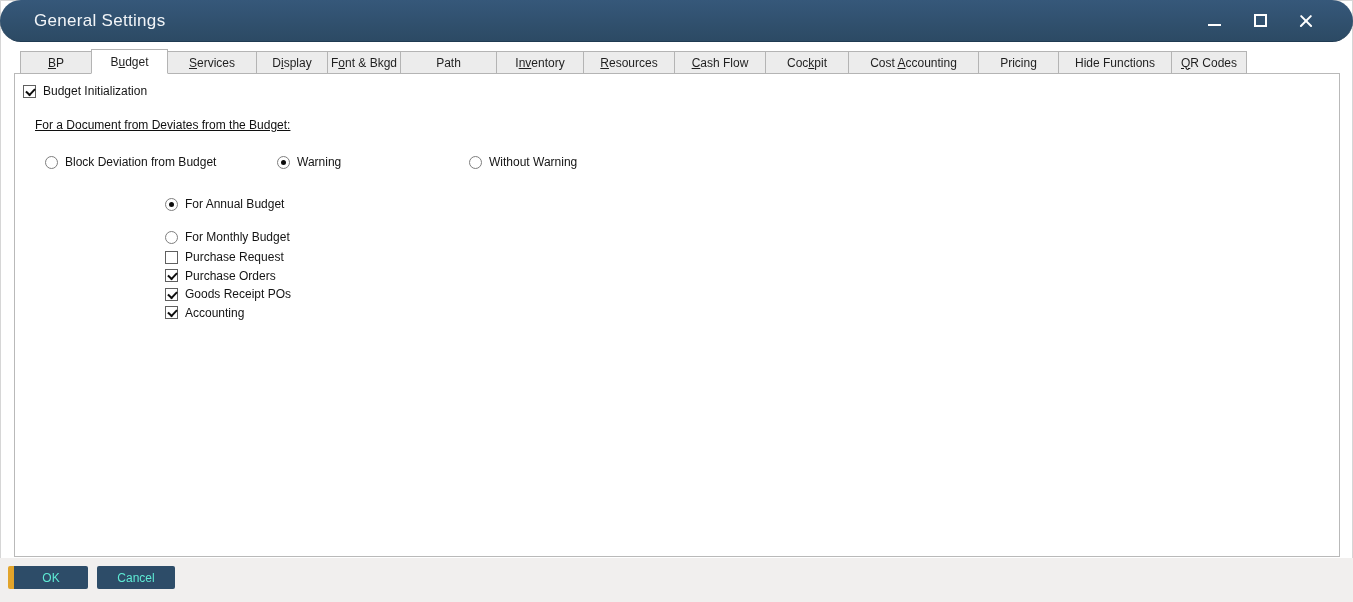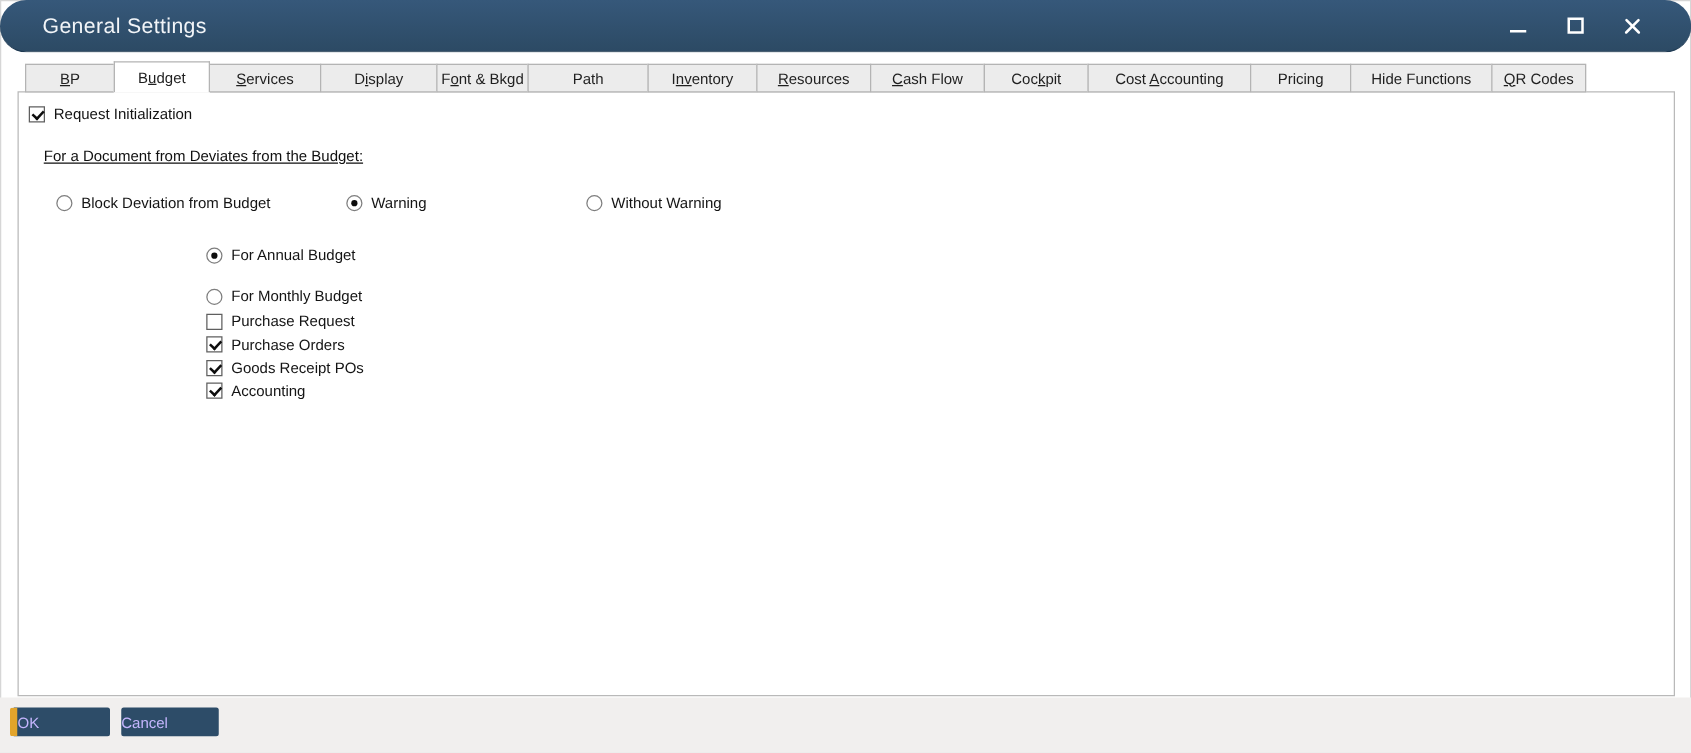--- a/index.html
+++ b/index.html
@@ -41,21 +41,21 @@
     border:1px solid #b4b4b4; margin-left:-1px;
     display:flex; align-items:center; justify-content:center;
     font-size:12px; color:#1f1f1f; cursor:pointer; white-space:nowrap;
   }
   .tab:first-child { margin-left:0; }
   .tab .mn { text-decoration:underline; }
   .tab.on {
     background:#ffffff; height:25px; border-bottom:1px solid #ffffff; z-index:4;
   }
   .tab:nth-child(1){width:72px}  .tab:nth-child(2){width:77px}
-  .tab:nth-child(3){width:90px}  .tab:nth-child(4){width:94px}
+  .tab:nth-child(3){width:90px}  .tab:nth-child(4){width:72px}
   .tab:nth-child(5){width:74px}  .tab:nth-child(6){width:97px}
   .tab:nth-child(7){width:88px}  .tab:nth-child(8){width:92px}
   .tab:nth-child(9){width:92px}  .tab:nth-child(10){width:84px}
   .tab:nth-child(11){width:131px}.tab:nth-child(12){width:81px}
   .tab:nth-child(13){width:114px}.tab:nth-child(14){width:76px}
 
   
   .panel {
     position:absolute; left:14px; top:73px; width:1326px; height:484px;
     background:#ffffff; border:1px solid #b9b9b9; z-index:1;
@@ -90,22 +90,22 @@
   .dev-opt-3 { position:absolute; left:454px; top:81px; }
   .period-group { position:absolute; left:150px; top:123px; display:flex; flex-direction:column; gap:19px; }
   .docs-group   { position:absolute; left:150px; top:176px; display:flex; flex-direction:column; gap:4.5px;justify-content:center; }
 
   
   .footer {
     position:absolute; left:0; top:558px; width:100%; height:44px;
     background:#f1efee; display:flex; align-items:flex-start; padding:8px 0 0 8px;
   }
   .btn {
-    height:23px; background:var(--button); color:#c4b5fd; font-size:12px;
-    display:flex; align-items:center; justify-content:flex-start;
+    height:23px; background:var(--button); color:#5eead4; font-size:12px;
+    display:flex; align-items:center; justify-content:center;
     border-radius:2px; cursor:pointer;
   }
   .btn-ok { width:80px; border-left:6px solid var(--accent); }
   .btn-cancel { width:78px; margin-left:9px; }
 </style>
 </head>
 <body>
 
 <div class="titlebar">
   <span class="title">General Settings</span>
@@ -164,21 +164,21 @@
     </div>
   <div class="tab">
       <span><span></span><span class="mn">Q</span><span>R Codes</span></span>
     </div>
 </div>
 
 <div class="panel">
 
   <div class="opt budget-init">
     <span class="check on"></span>
-    <span>Request Initialization</span>
+    <span>Budget Initialization</span>
   </div>
 
   <div class="dev-heading">For a Document from Deviates from the Budget:</div>
 
   <div class="opt dev-opt-1">
     <span class="radio"></span>
     <span>Block Deviation from Budget</span>
   </div>
   <div class="opt dev-opt-2">
     <span class="radio on"></span>

